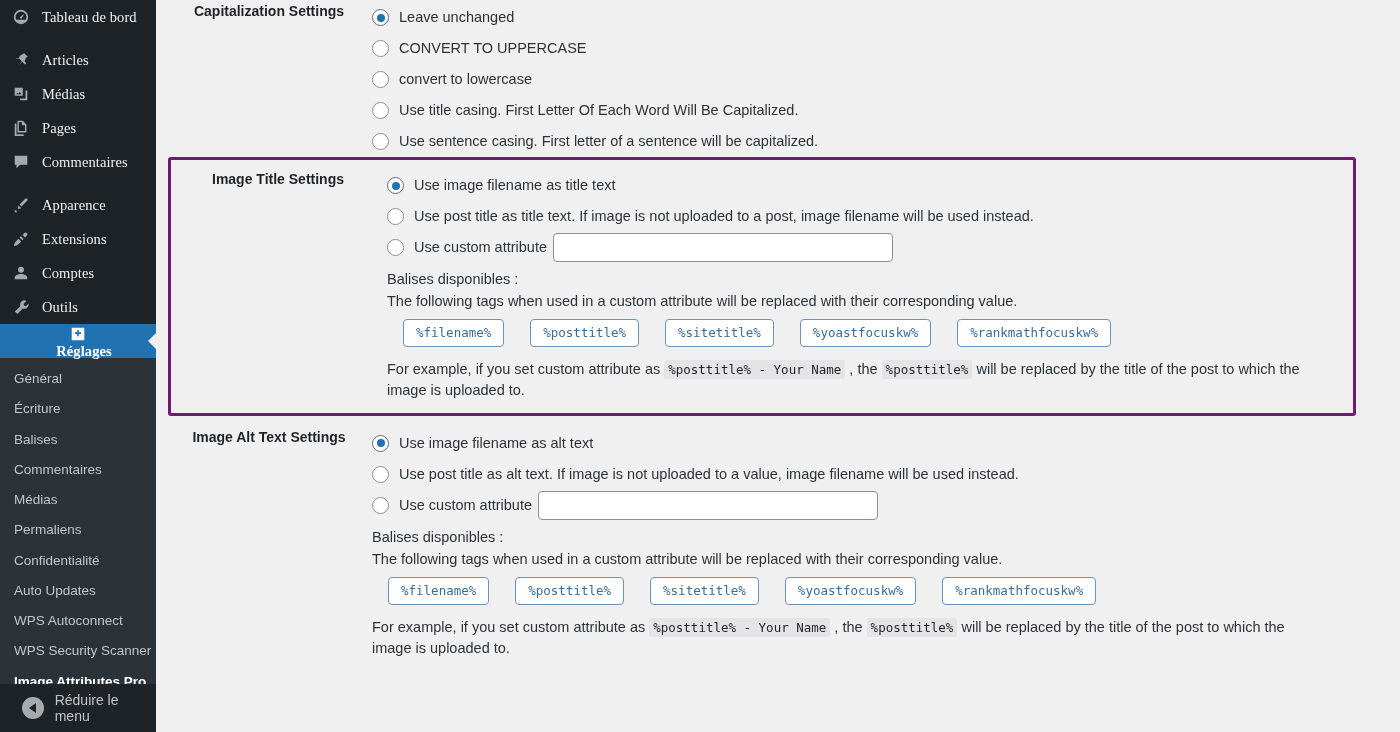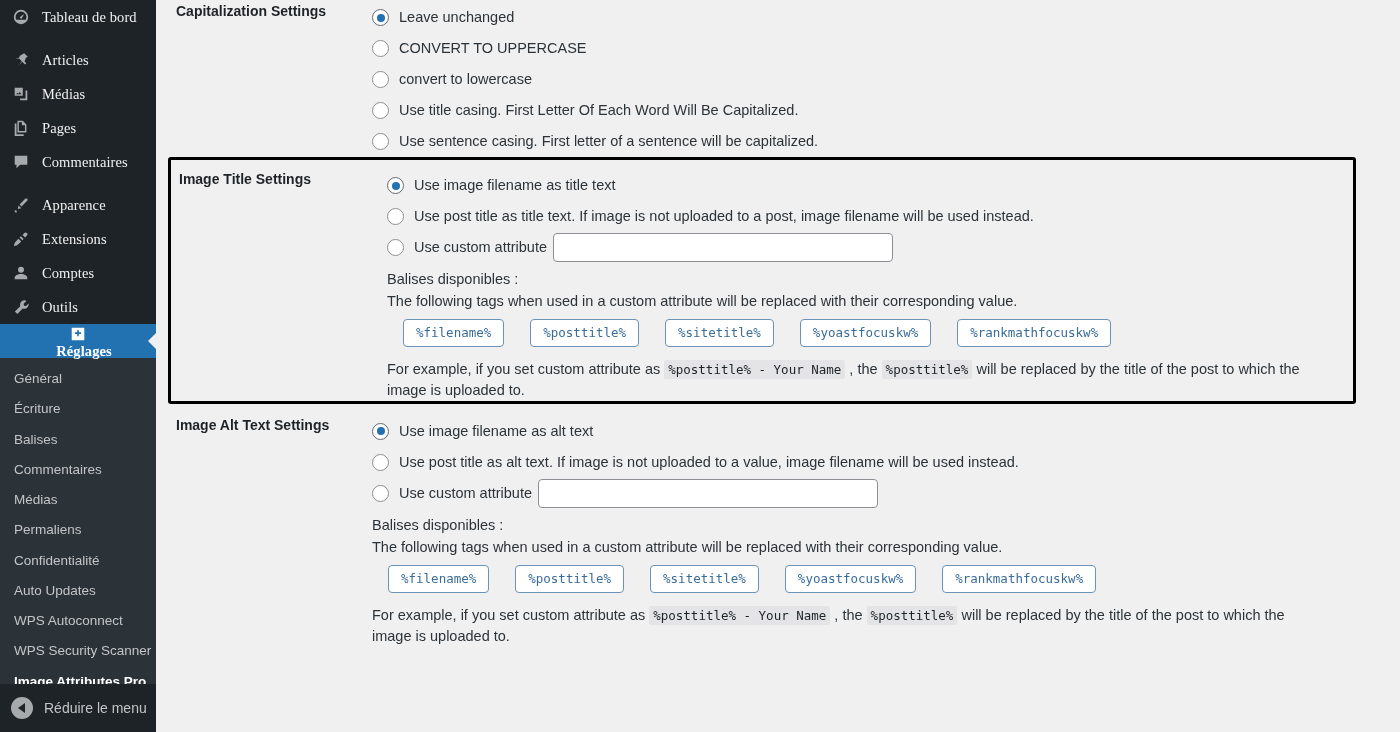--- a/index.html
+++ b/index.html
@@ -61,21 +61,21 @@
     padding: 5px 0 5px 14px;
     font-size: 13.5px;
     color: #c3c4c7;
     line-height: 1.5;
   }
   .sub-item.current { color: #fff; font-weight: 700; }
   .collapse {
     position: absolute; left: 0; bottom: 0;
     width: 156px; height: 48px;
     display: flex; align-items: center;
-    padding-left: 11px;
+    padding-left: 22px;
     background: #1d2327;
     color: #c3c4c7;
     font-size: 14px;
   }
   .collapse .cicon {
     width: 22px; height: 22px; border-radius: 50%;
     background: #a7aaad; color: #1d2327;
     display: flex; align-items: center; justify-content: center;
     margin-right: 11px;
     font-size: 10px;
@@ -93,20 +93,21 @@
     display: flex;
     align-items: flex-start;
     padding: 0;
   }
   .row .th {
     width: 216px; min-width: 216px;
     font-size: 14px; font-weight: bold;
     color: #1d2327;
     padding: 0px 10px 0 20px;
     line-height: 1.4;
+    text-align: center;
   }
   .row .td { flex: 1; padding-right: 20px; }
 
   .radio-line {
     display: flex; align-items: center;
     margin: 0 0 0 0;
     height: 31px;
     font-size: 14.5px;
     color: #2c3338;
   }
@@ -164,24 +165,24 @@
     font-family: "DejaVu Sans Mono", monospace;
     font-size: 12.5px;
     background: #e4e4e6;
     padding: 2px 4px;
     border-radius: 2px;
     color: #1d2327;
   }
 
   
   .highlight-box {
-    border: 3px solid #000000;
+    border: 3px solid #701a75;
     border-radius: 3px;
     margin: 0 44px 0 12px;
-    padding: 10px 0 0 0;
+    padding: 10px 0 12px 0;
     background: #f0f0f1;
   }
   .highlight-box .th { padding-left: 8px; }
 
   .sect-plain { padding: 12px 0 2px 0; }
   .sect-top   { padding-top: 2px; }
 </style>
 </head>
 <body>
 

